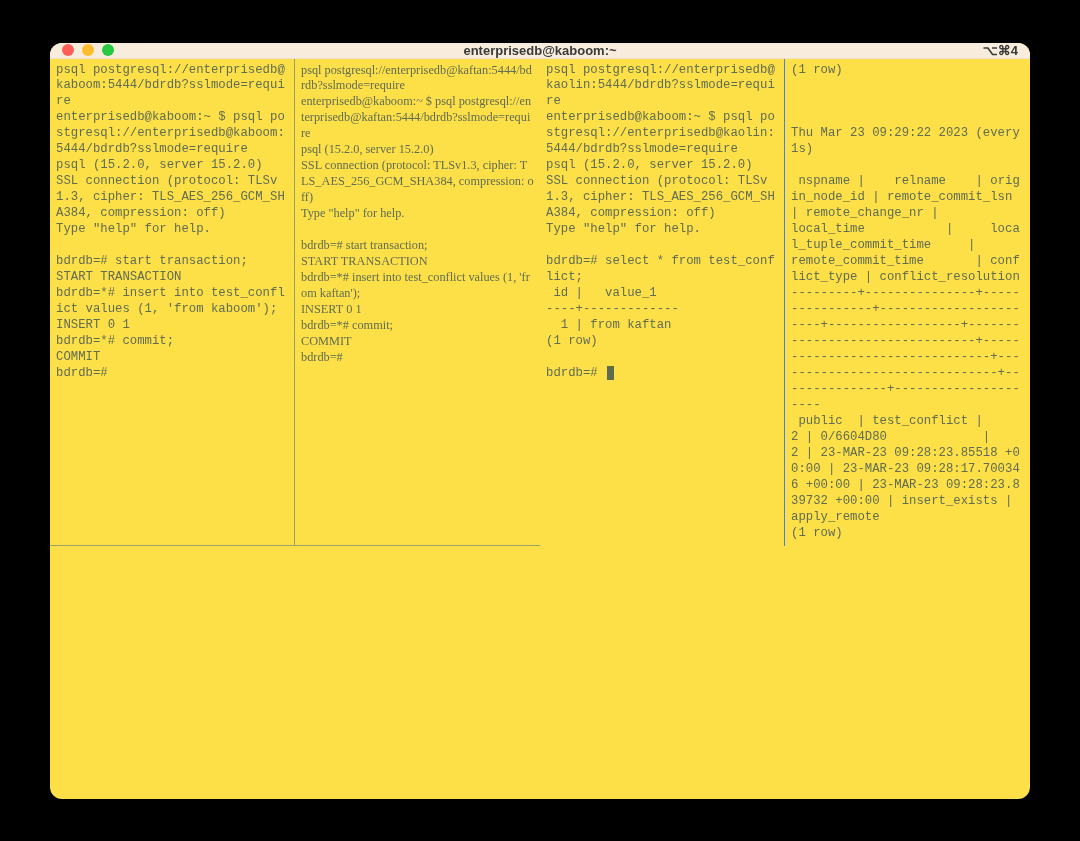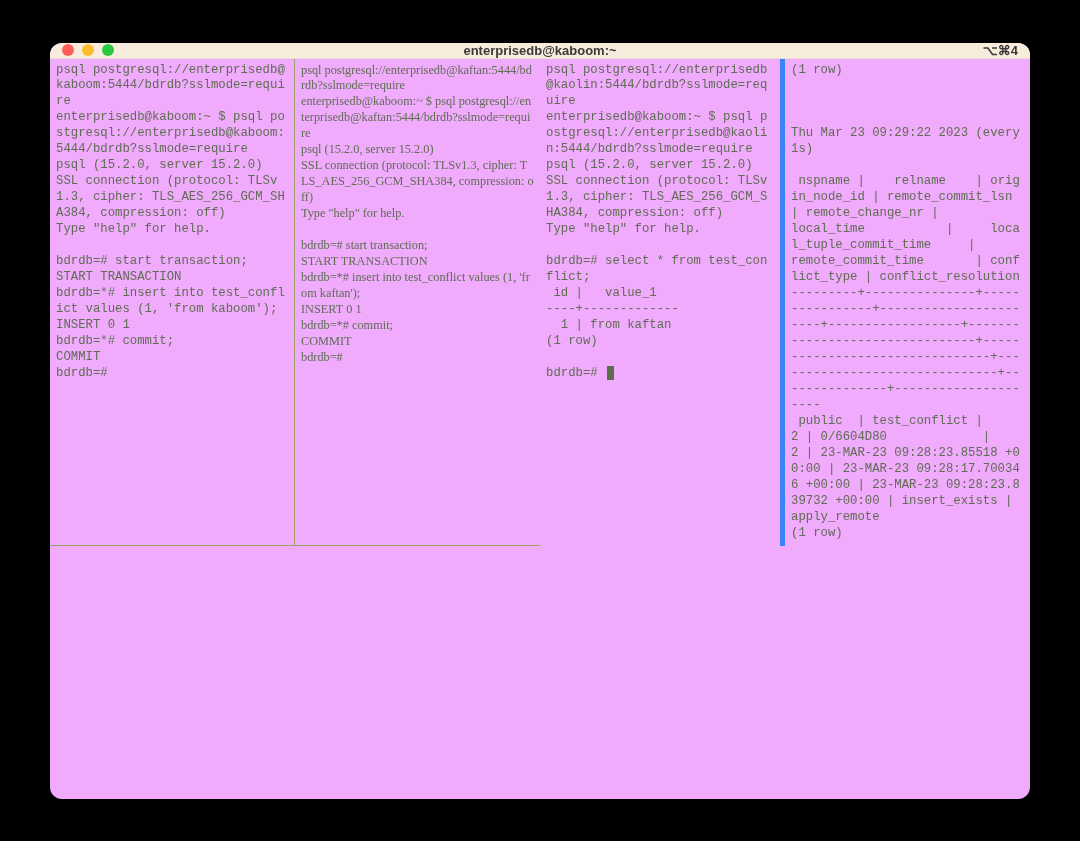--- a/index.html
+++ b/index.html
@@ -8,21 +8,21 @@
       width: 1080px;
       height: 841px;
       display: flex;
       align-items: center;
       justify-content: center;
       font-family: Menlo, "Courier New", monospace;
     }
     .window {
       width: 980px;
       height: 756px;
-      background: #f0abfc;
+      background: #fde047;
       border-radius: 12px;
       overflow: hidden;
       box-shadow: 0 20px 50px rgba(0,0,0,0.5);
       display: flex;
       flex-direction: column;
       position: relative;
     }
     .titlebar {
       height: 28px;
       background: #f8ecdc;
@@ -74,21 +74,21 @@
       padding: 4px 6px;
       font-size: 12.3px;
       line-height: 1.3;
       color: #606c54;
       white-space: pre-wrap;
       word-break: break-all;
       overflow: hidden;
     }
     .pane.tl { border-right: 1px solid #9aa16a; border-bottom: 1px solid #9aa16a; }
     .pane.tr { border-bottom: 1px solid #9aa16a; font-family: Liberation Serif, serif; }
-    .pane.bl { border-right: 5px solid #3b82f6; }
+    .pane.bl { border-right: 1px solid #3b82f6; }
     .cursor {
       display: inline-block;
       width: 7px;
       height: 14px;
       background: #5d6b4f;
       vertical-align: text-bottom;
       margin-left: 2px;
     }
     .statusbar {
       height: 18px;

